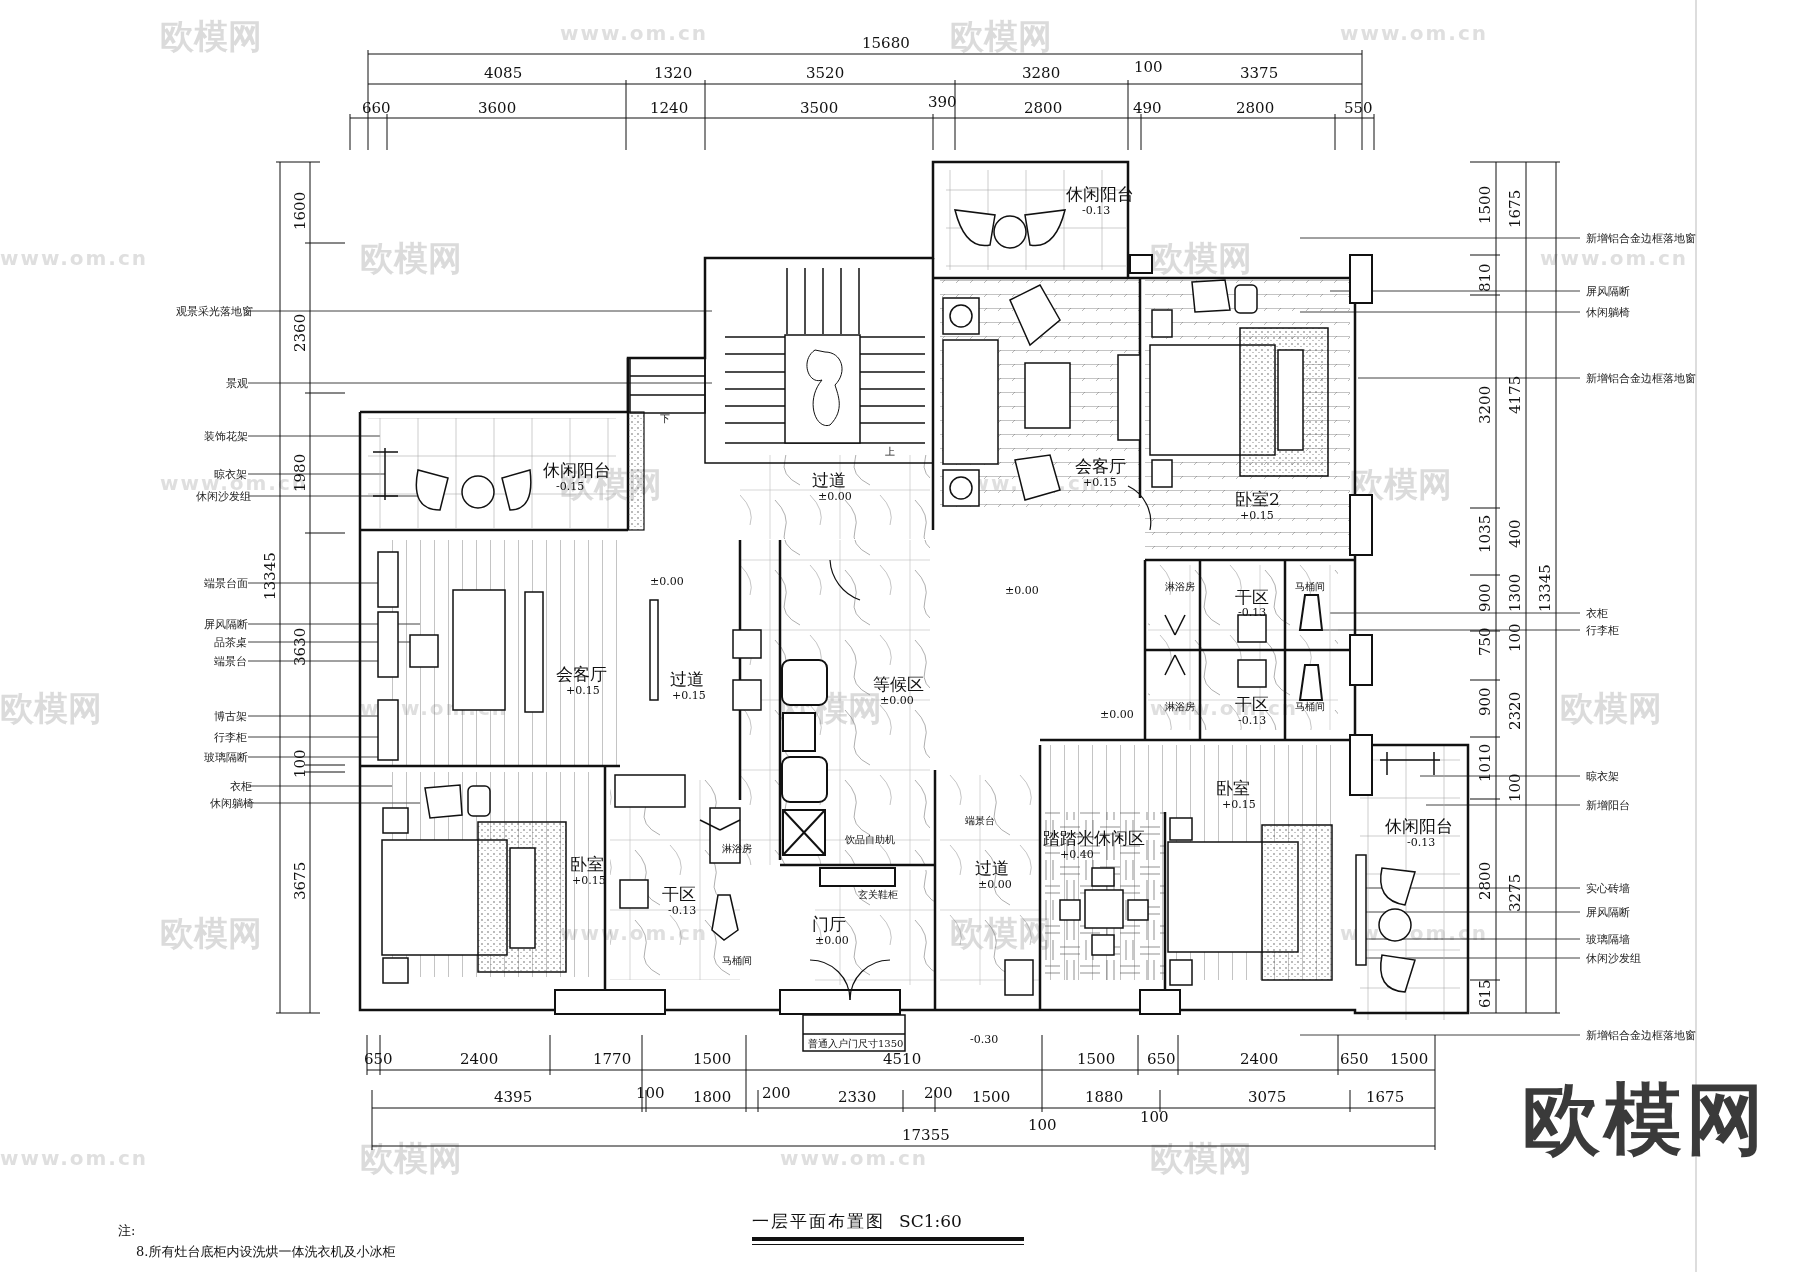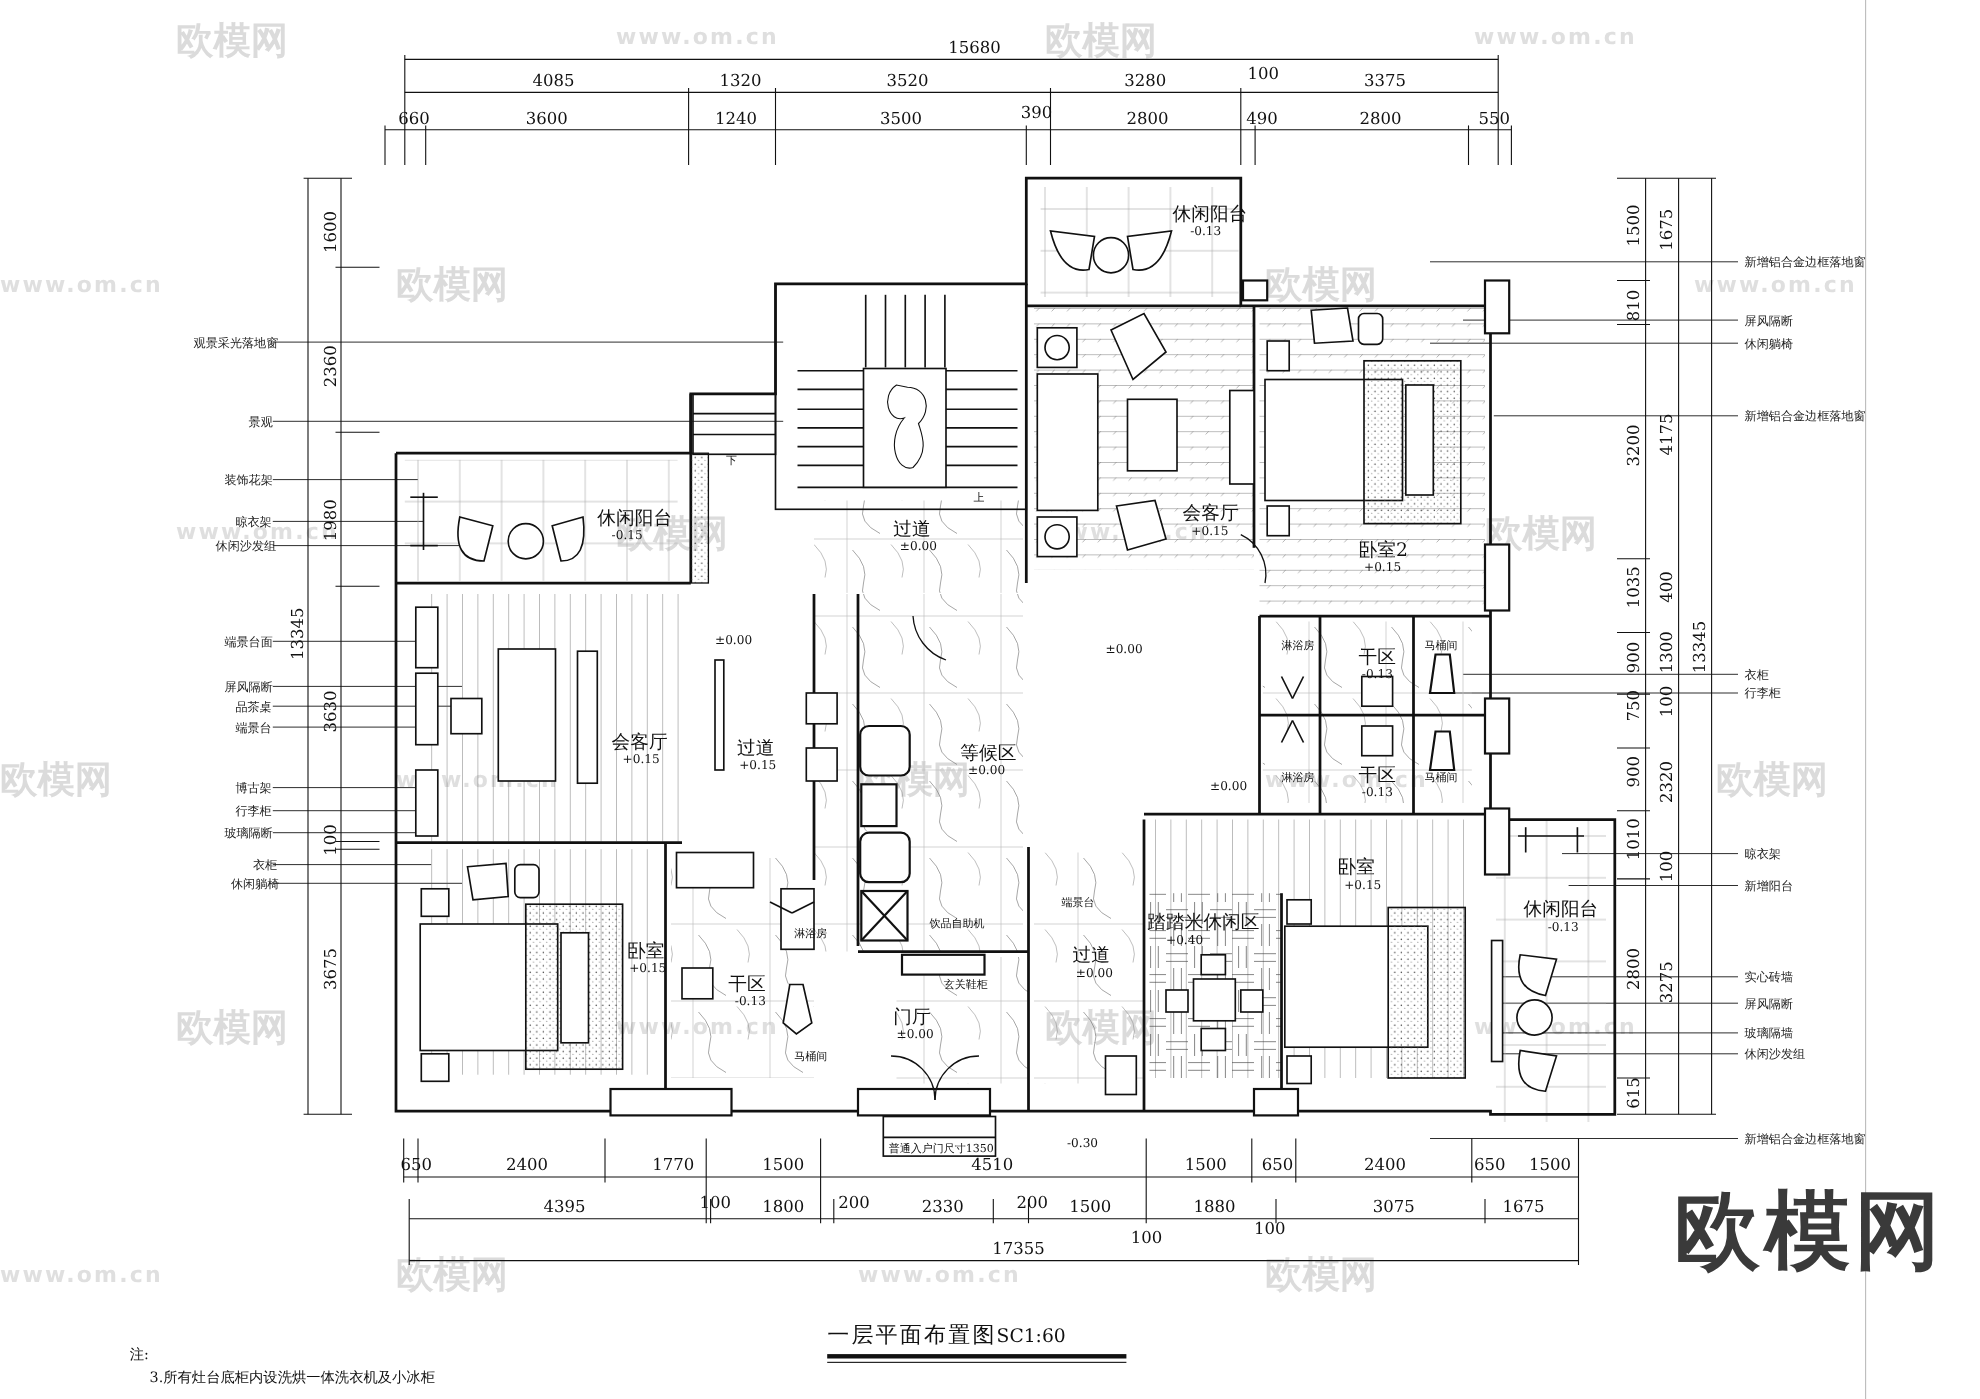--- a/index.html
+++ b/index.html
@@ -11,22 +11,22 @@
   .room{font-size:17px;}
   .lvl{font-size:11px;}
   .callout{font-size:11px;fill:#222;}
   .small{font-size:10px;}
   .wm{font-family:"DejaVu Sans","Liberation Sans",sans-serif;fill:#d8d8d8;font-size:34px;font-weight:bold;}
   .wmurl{font-family:"DejaVu Sans","Liberation Sans",sans-serif;fill:#dcdcdc;font-size:20px;font-weight:bold;letter-spacing:2px;}
   .brand{position:absolute;left:1510px;top:1080px;width:270px;font-family:"DejaVu Sans","Liberation Sans",sans-serif;color:#3a3a3a;text-align:center;line-height:1;}
   .brand .big{font-size:78px;font-weight:bold;letter-spacing:4px;}
   .brand .id{font-size:46px;margin-top:4px;letter-spacing:1px;}
   .title-block{position:absolute;left:752px;top:1200px;width:272px;}
-  .title-block .t{font-size:20px;letter-spacing:2px;display:inline-block;}
-  .title-block .s{font-size:17px;display:inline-block;}
+  .title-block .t{font-size:17px;letter-spacing:2px;display:inline-block;margin-top:10px;}
+  .title-block .s{font-size:17px;margin-left:14px;display:inline-block;}
   .title-block .u1{height:4px;background:#111;margin-top:4px;}
   .title-block .u2{height:1px;background:#111;margin-top:3px;}
   .notes{position:absolute;left:118px;top:1222px;font-size:13px;}
   .notes div{margin-bottom:3px;}
   .notes .n1{padding-left:18px;}
 </style>
 </head>
 <body>
 
 <svg id="plan" viewBox="0 0 1800 1272" xmlns="http://www.w3.org/2000/svg">
@@ -595,18 +595,18 @@
 </svg>
 
 <div class="title-block">
   <span class="t">一层平面布置图</span><span class="s">SC1:60</span>
   <div class="u1"></div>
   <div class="u2"></div>
 </div>
 
 <div class="notes">
   <div>注:</div>
-  <div class="n1">3.所有灶台底柜内设洗烘一体洗衣机及小冰柜</div>
+  <div class="n1">8.所有灶台底柜内设洗烘一体洗衣机及小冰柜</div>
 </div>
 
 <div class="brand">
   <div class="big">欧模网</div>
 </div>
 
 </body></html>

